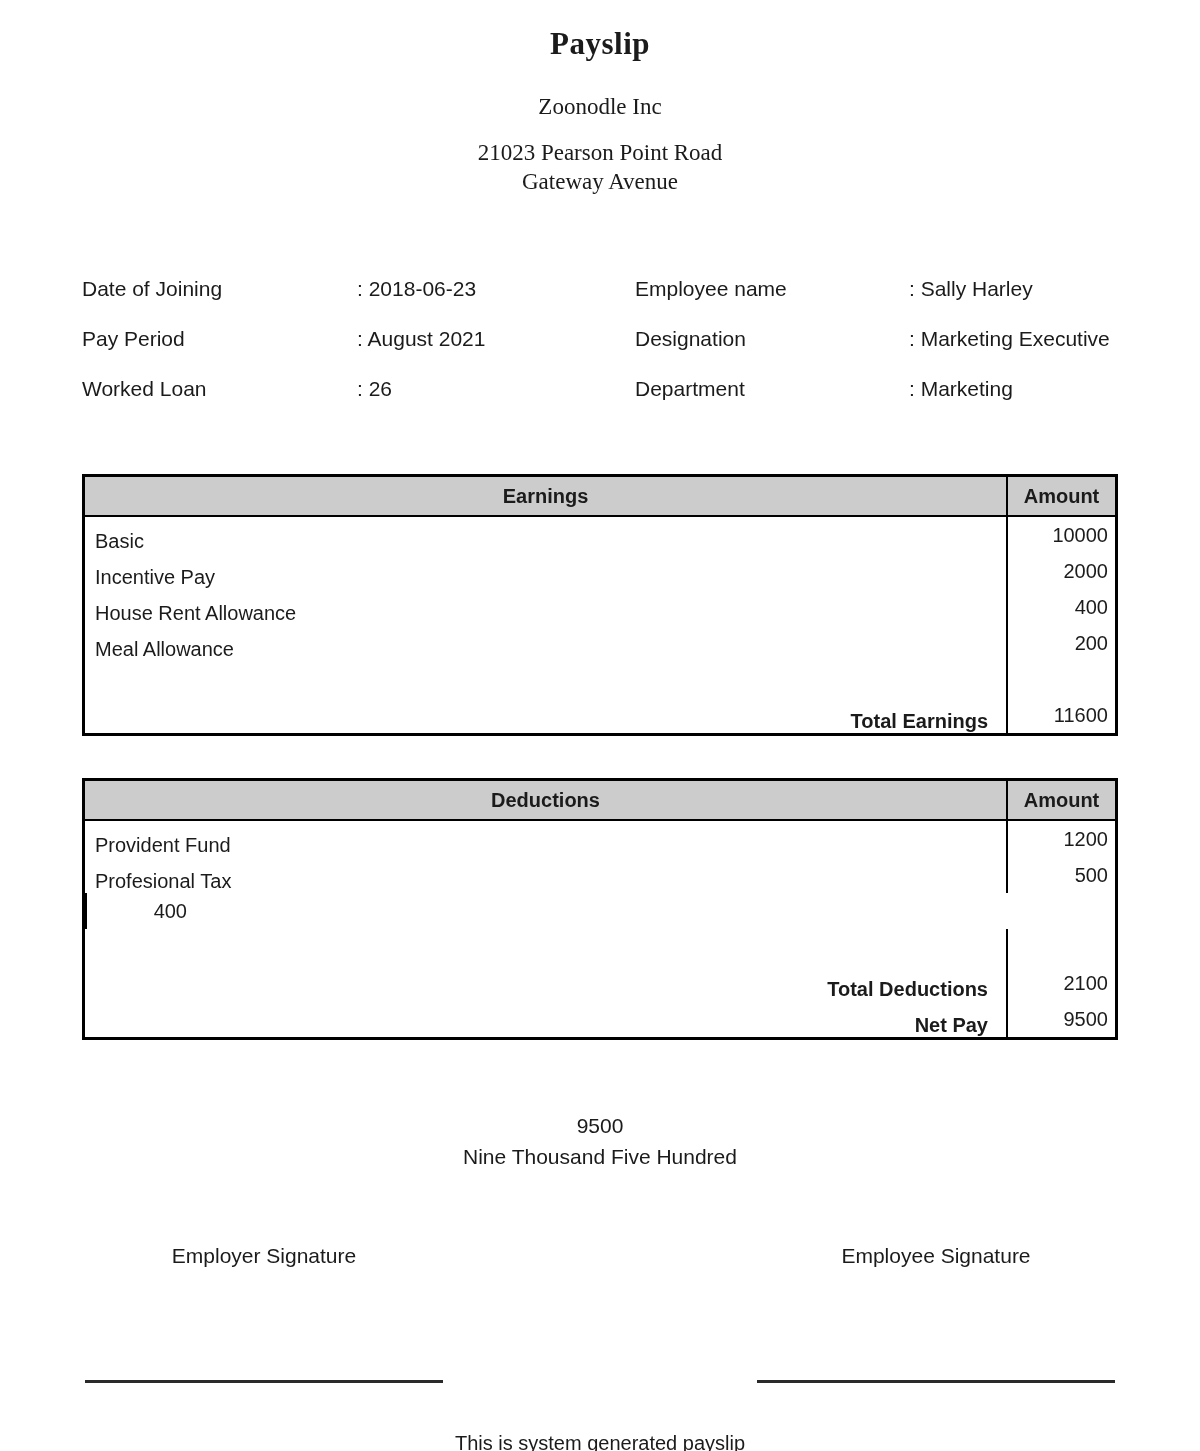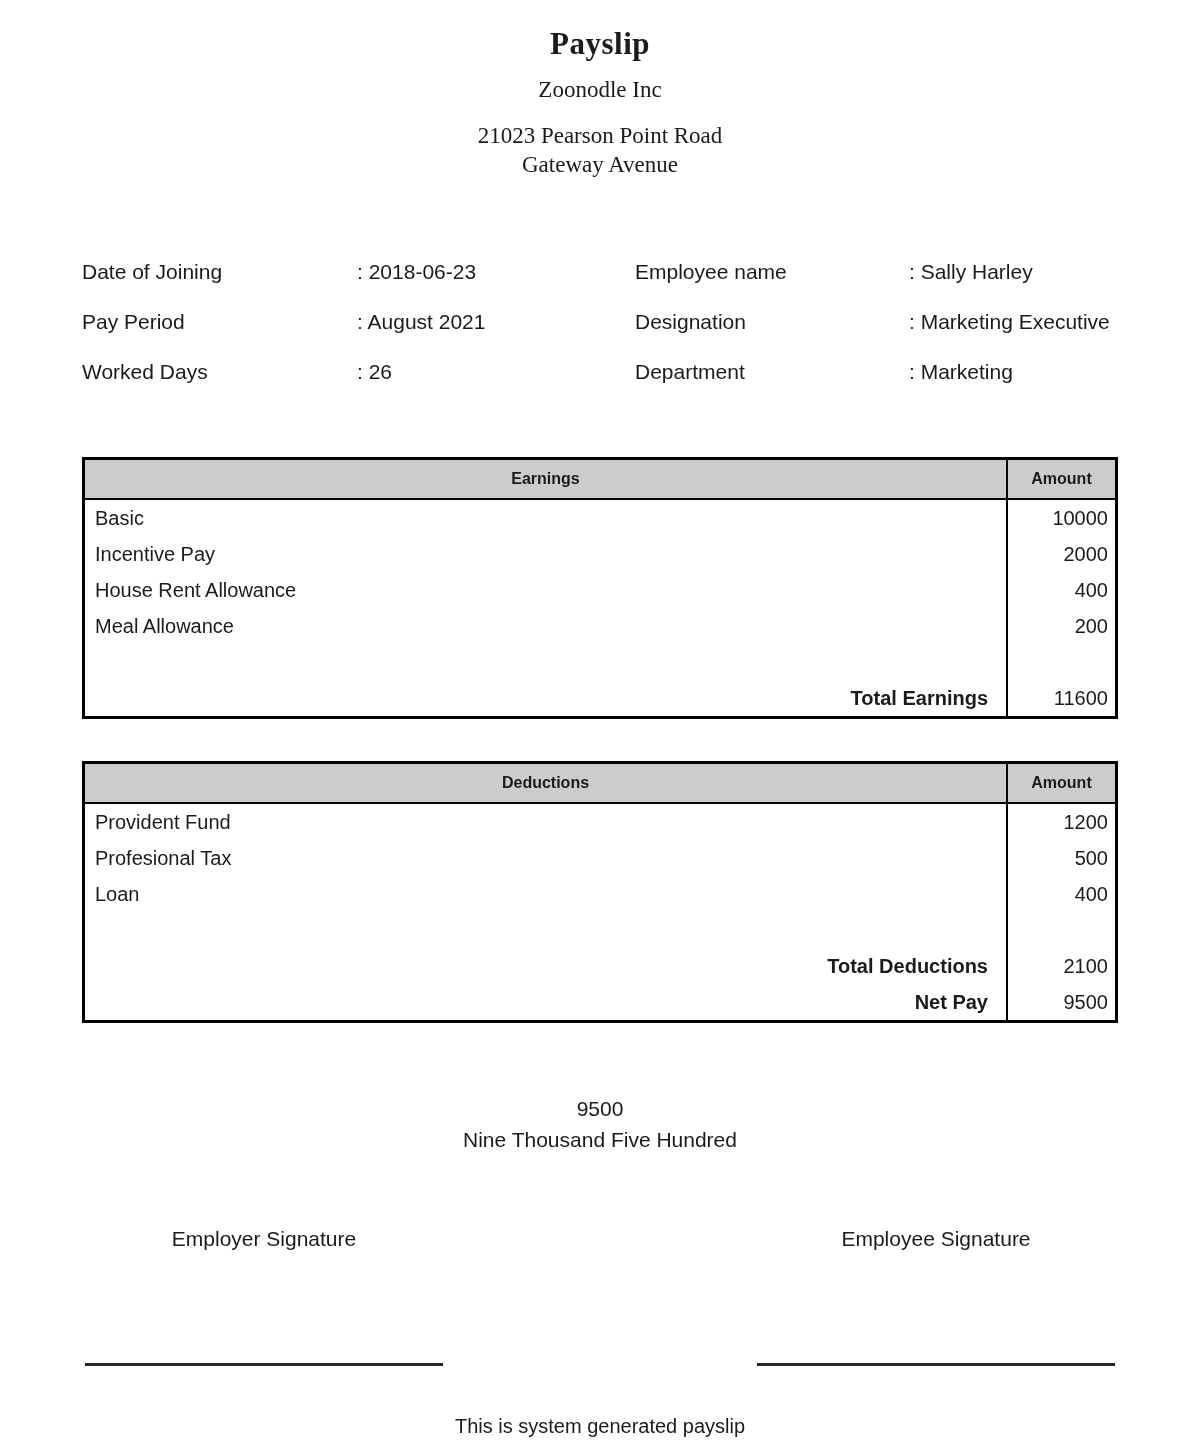--- a/index.html
+++ b/index.html
@@ -9,21 +9,21 @@
     height: 1451px;
     font-family: "Liberation Sans", sans-serif;
     color: #1b1b1b;
     overflow: hidden;
   }
   .page { padding: 26px 82px 0 82px; }
 
   
   .doc-header { text-align: center; font-family: Liberation Serif, serif; }
   .doc-title { font-size: 31px; font-weight: 700; letter-spacing: 0.5px; }
-  .doc-company { font-size: 23px; margin-top: 15px; }
+  .doc-company { font-size: 23px; margin-top: 32px; }
   .doc-address { font-size: 23px; margin-top: 18px; line-height: 29px; }
 
   
   .info-grid {
     margin-top: 74px;
     display: grid;
     grid-template-columns: 263px 266px 262px 1fr;
     font-size: 21px;
     line-height: 38px;
     gap: 12px;
@@ -35,36 +35,36 @@
     margin-top: 66px;
     border: 3px solid #000;
     width: 100%;
   }
   .pay-table.deductions { margin-top: 42px; }
   .pt-header {
     display: flex;
     background: #cccccc;
     border-bottom: 2px solid #000;
     font-weight: 700;
-    font-size: 16px;
+    font-size: 20px;
     height: 40px;
     align-items: center;
   }
   .pt-header .pt-main { flex: 1; text-align: center; }
   .pt-amount-col {
     width: 109px;
     border-left: 2px solid #000;
     align-self: stretch;
     display: flex;
     align-items: center;
     justify-content: flex-end;
     padding-right: 7px;
   }
   .pt-header .pt-amount-col { justify-content: center; padding-right: 0; }
-  .pt-row { display: flex; height: 36px; align-items: center; font-size: 20px; }
+  .pt-row { display: flex; height: 36px; align-items: flex-end; font-size: 20px; }
   .pt-row .pt-main { flex: 1; padding-left: 10px; }
   .pt-row.total .pt-main { text-align: right; padding-right: 18px; font-weight: bold; }
   .pt-row.spacer { height: 36px; }
   .pt-amount { text-align: right; }
 
   
   .net-summary {
     margin-top: 70px;
     text-align: center;
     font-size: 21px;
@@ -112,21 +112,21 @@
     <div>Date of Joining</div>
     <div class="info-value">2018-06-23</div>
     <div>Employee name</div>
     <div class="info-value">Sally Harley</div>
 
     <div>Pay Period</div>
     <div class="info-value">August 2021</div>
     <div>Designation</div>
     <div class="info-value">Marketing Executive</div>
 
-    <div>Worked Days</div>
+    <div>Worked Loan</div>
     <div class="info-value">26</div>
     <div>Department</div>
     <div class="info-value">Marketing</div>
   </div>
 
   <div class="pay-table earnings">
     <div class="pt-header">
       <div class="pt-main">Earnings</div>
       <div class="pt-amount-col">Amount</div>
     </div>
@@ -163,21 +163,20 @@
     </div>
     <div class="pt-row">
       <div class="pt-main">Provident Fund</div>
       <div class="pt-amount-col pt-amount">1200</div>
     </div>
     <div class="pt-row">
       <div class="pt-main">Profesional Tax</div>
       <div class="pt-amount-col pt-amount">500</div>
     </div>
     <div class="pt-row">
-      <div class="pt-main">Loan</div>
       <div class="pt-amount-col pt-amount">400</div>
     </div>
     <div class="pt-row spacer">
       <div class="pt-main"></div>
       <div class="pt-amount-col"></div>
     </div>
     <div class="pt-row total">
       <div class="pt-main">Total Deductions</div>
       <div class="pt-amount-col pt-amount">2100</div>
     </div>

